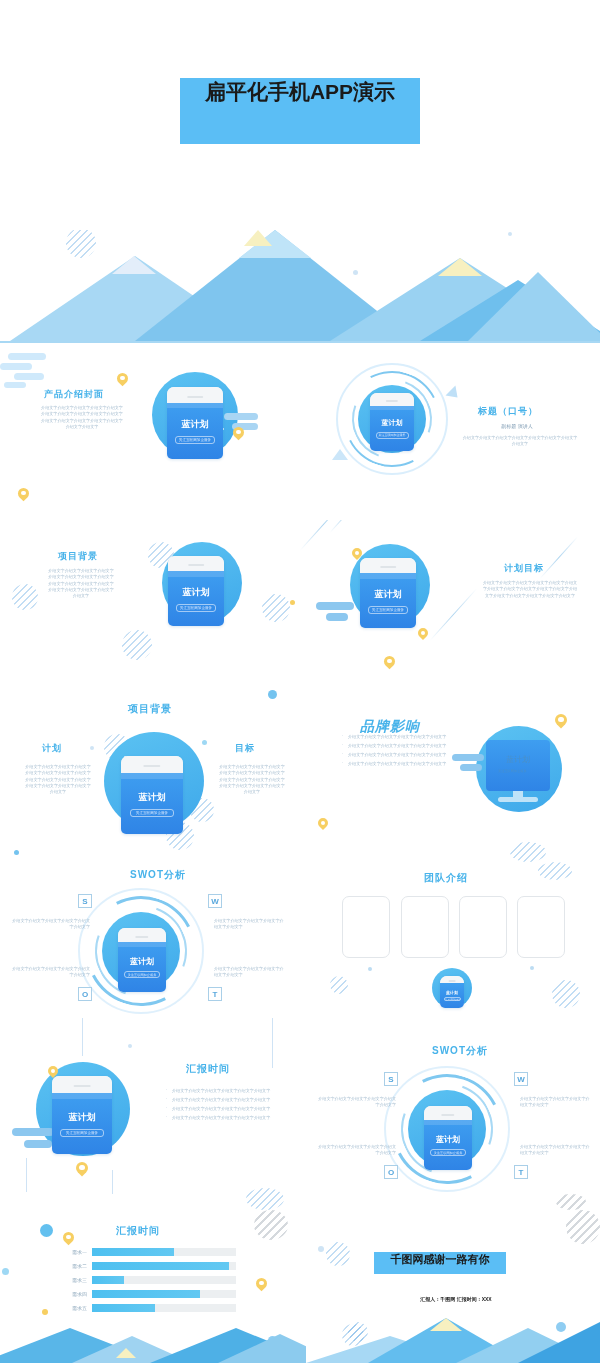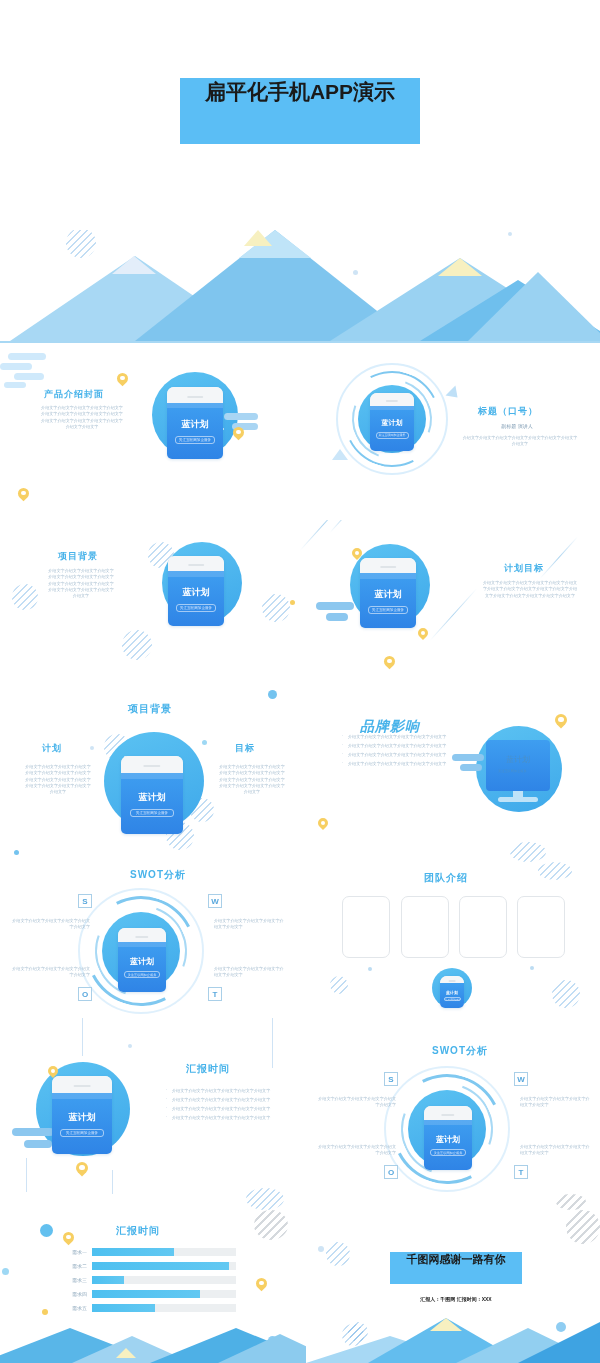--- a/index.html
+++ b/index.html
@@ -519,21 +519,21 @@
       </div>
     </div>
     <div class="bar-row">
       <div class="bar-label">需求五</div>
       <div class="bar-track">
         <div class="bar-fill" style="width:44%;"></div>
       </div>
     </div>
   </div>
 
-  <div class="banner" style="left:390px;top:42px;width:132px;height:32px;">
+  <div class="banner" style="left:374px;top:42px;width:132px;height:22px;">
     <span style="font-size:11px;">千图网感谢一路有你</span>
   </div>
   <div style="position:absolute;left:386px;top:86px;width:140px;text-align:center;font-size:5px;color:#222;font-weight:bold;">汇报人：千图网    汇报时间：XXX</div>
 
   <div style="position:absolute;left:0;top:118px;width:306px;height:35px;overflow:hidden;">
     <div class="tri" style="left:-20px;top:0;border-left:90px solid transparent;border-right:90px solid transparent;border-bottom:35px solid #59b6e8;"></div>
     <div class="tri" style="left:72px;top:8px;border-left:60px solid transparent;border-right:60px solid transparent;border-bottom:27px solid #9fd3f1;"></div>
     <div class="tri" style="left:150px;top:0;border-left:86px solid transparent;border-right:86px solid transparent;border-bottom:35px solid #4eb0e6;"></div>
     <div class="tri" style="left:218px;top:6px;border-left:62px solid transparent;border-right:62px solid transparent;border-bottom:29px solid #8ccbee;"></div>
     <div class="tri" style="left:116px;top:20px;border-left:10px solid transparent;border-right:10px solid transparent;border-bottom:10px solid #f7f0c0;"></div>

